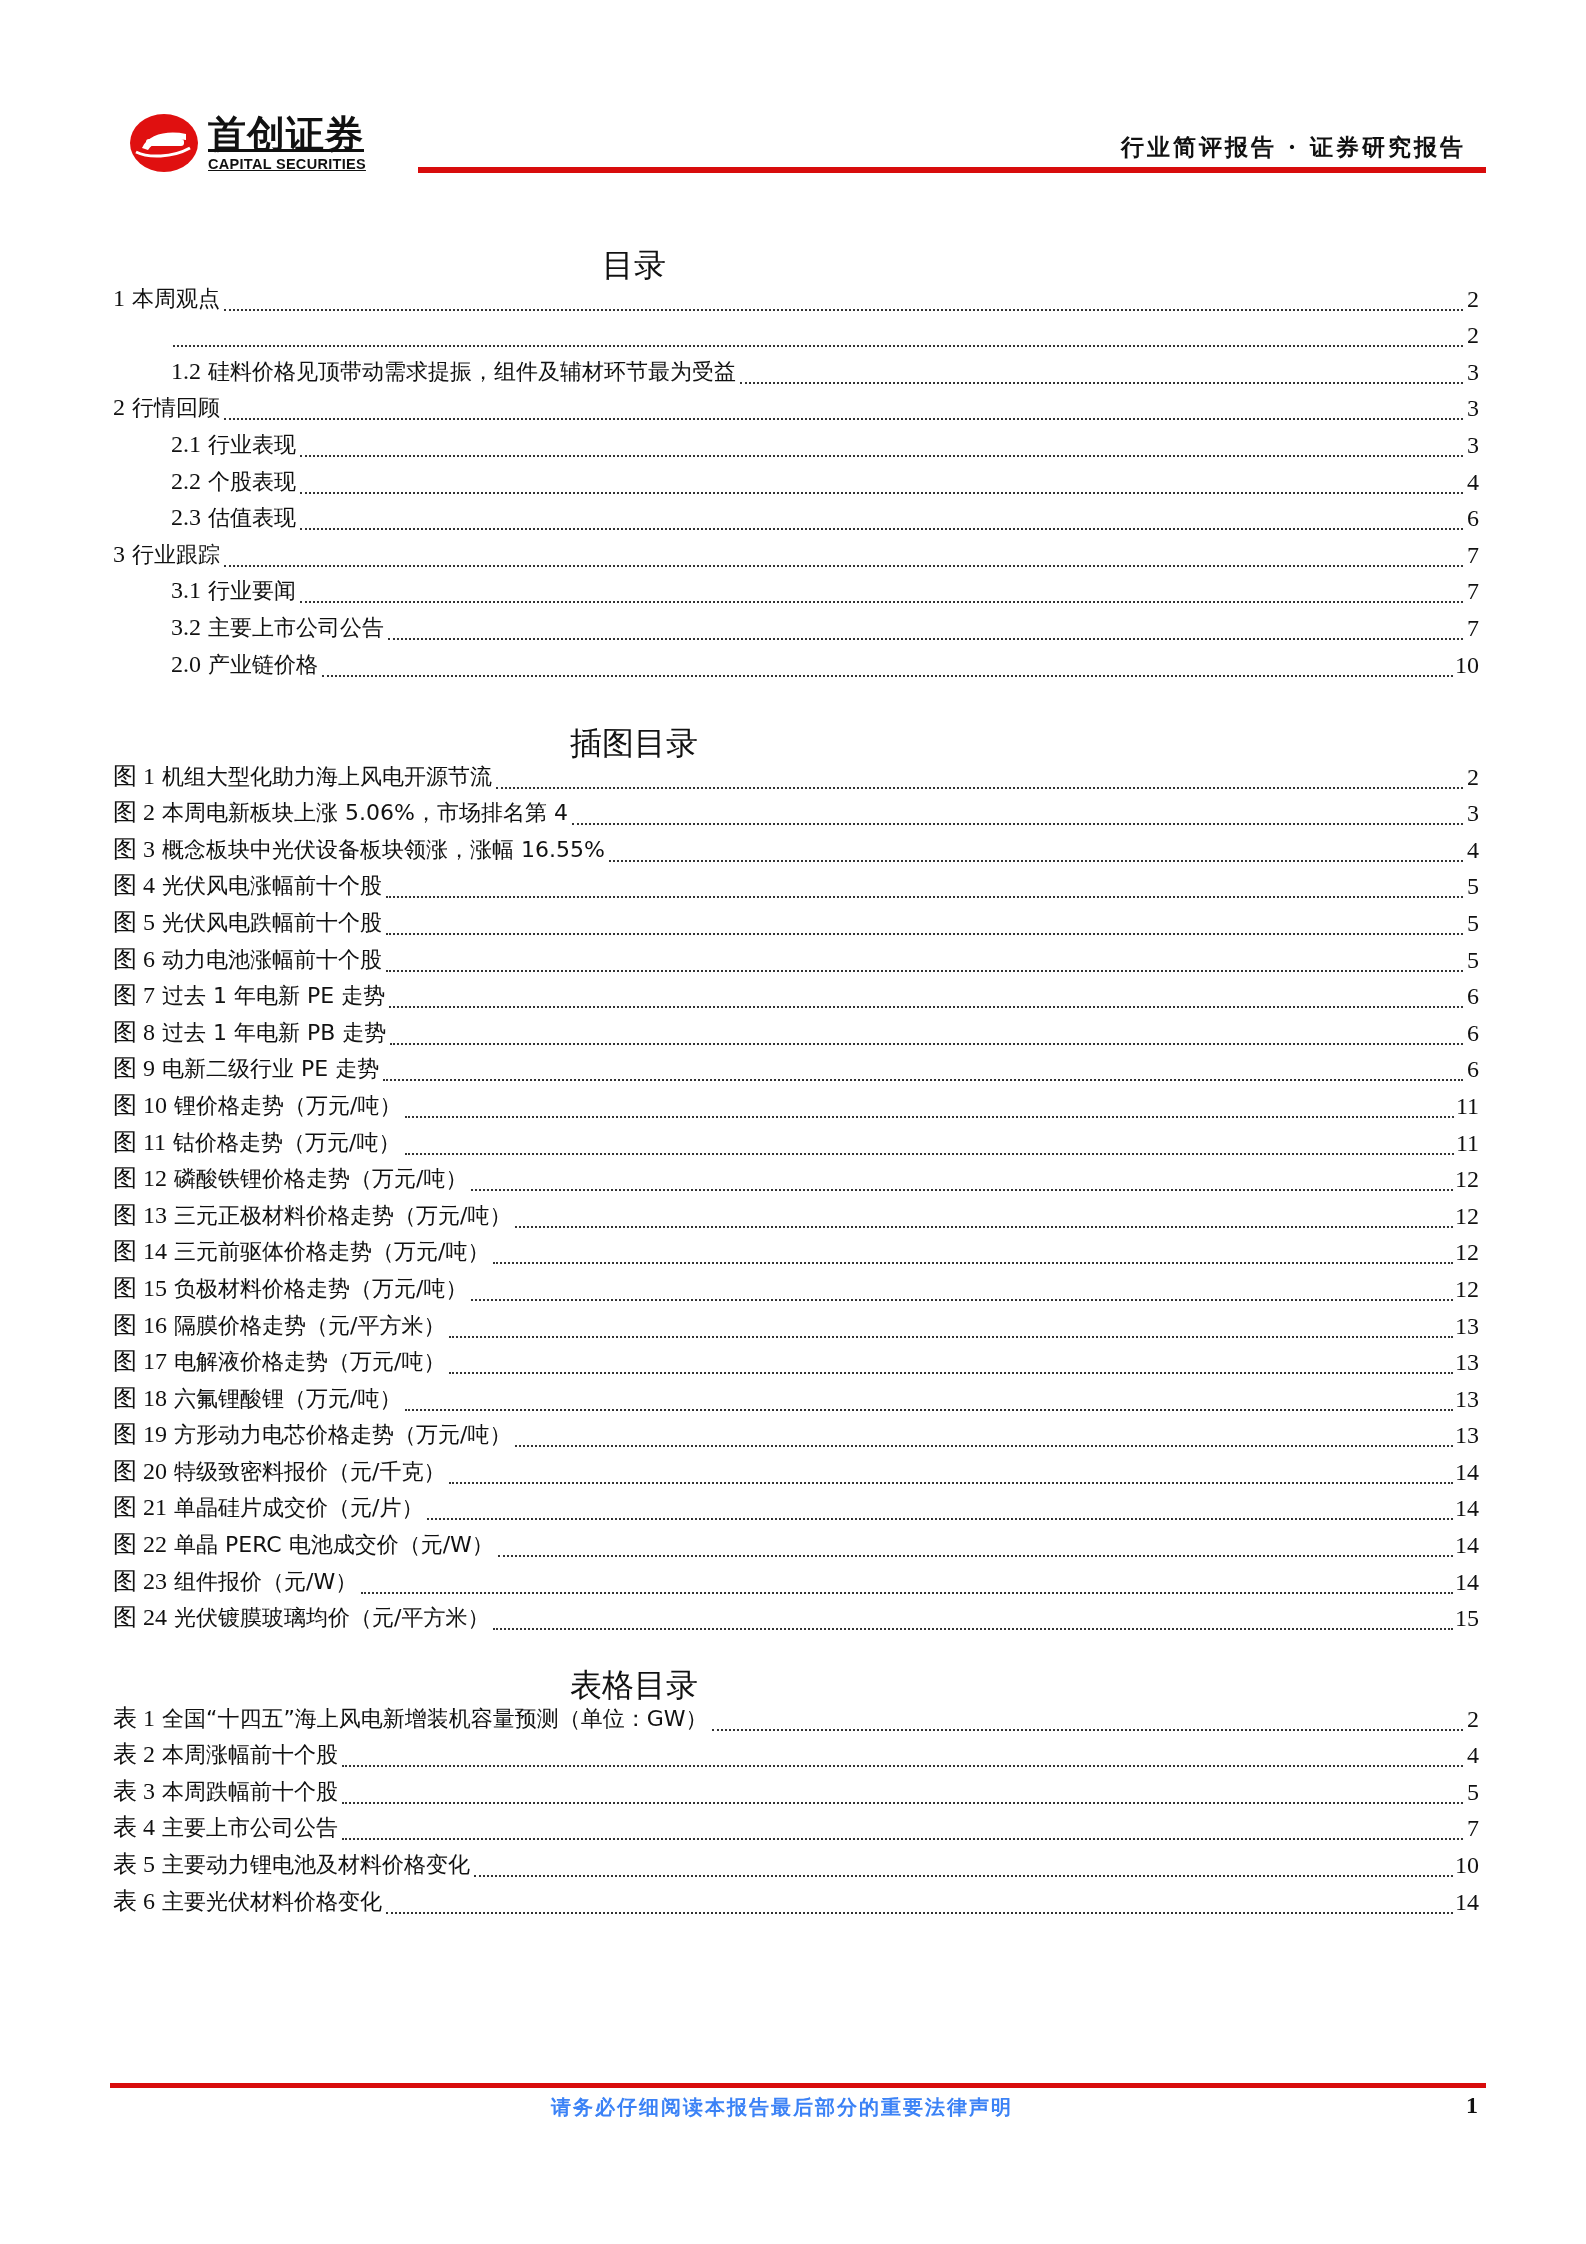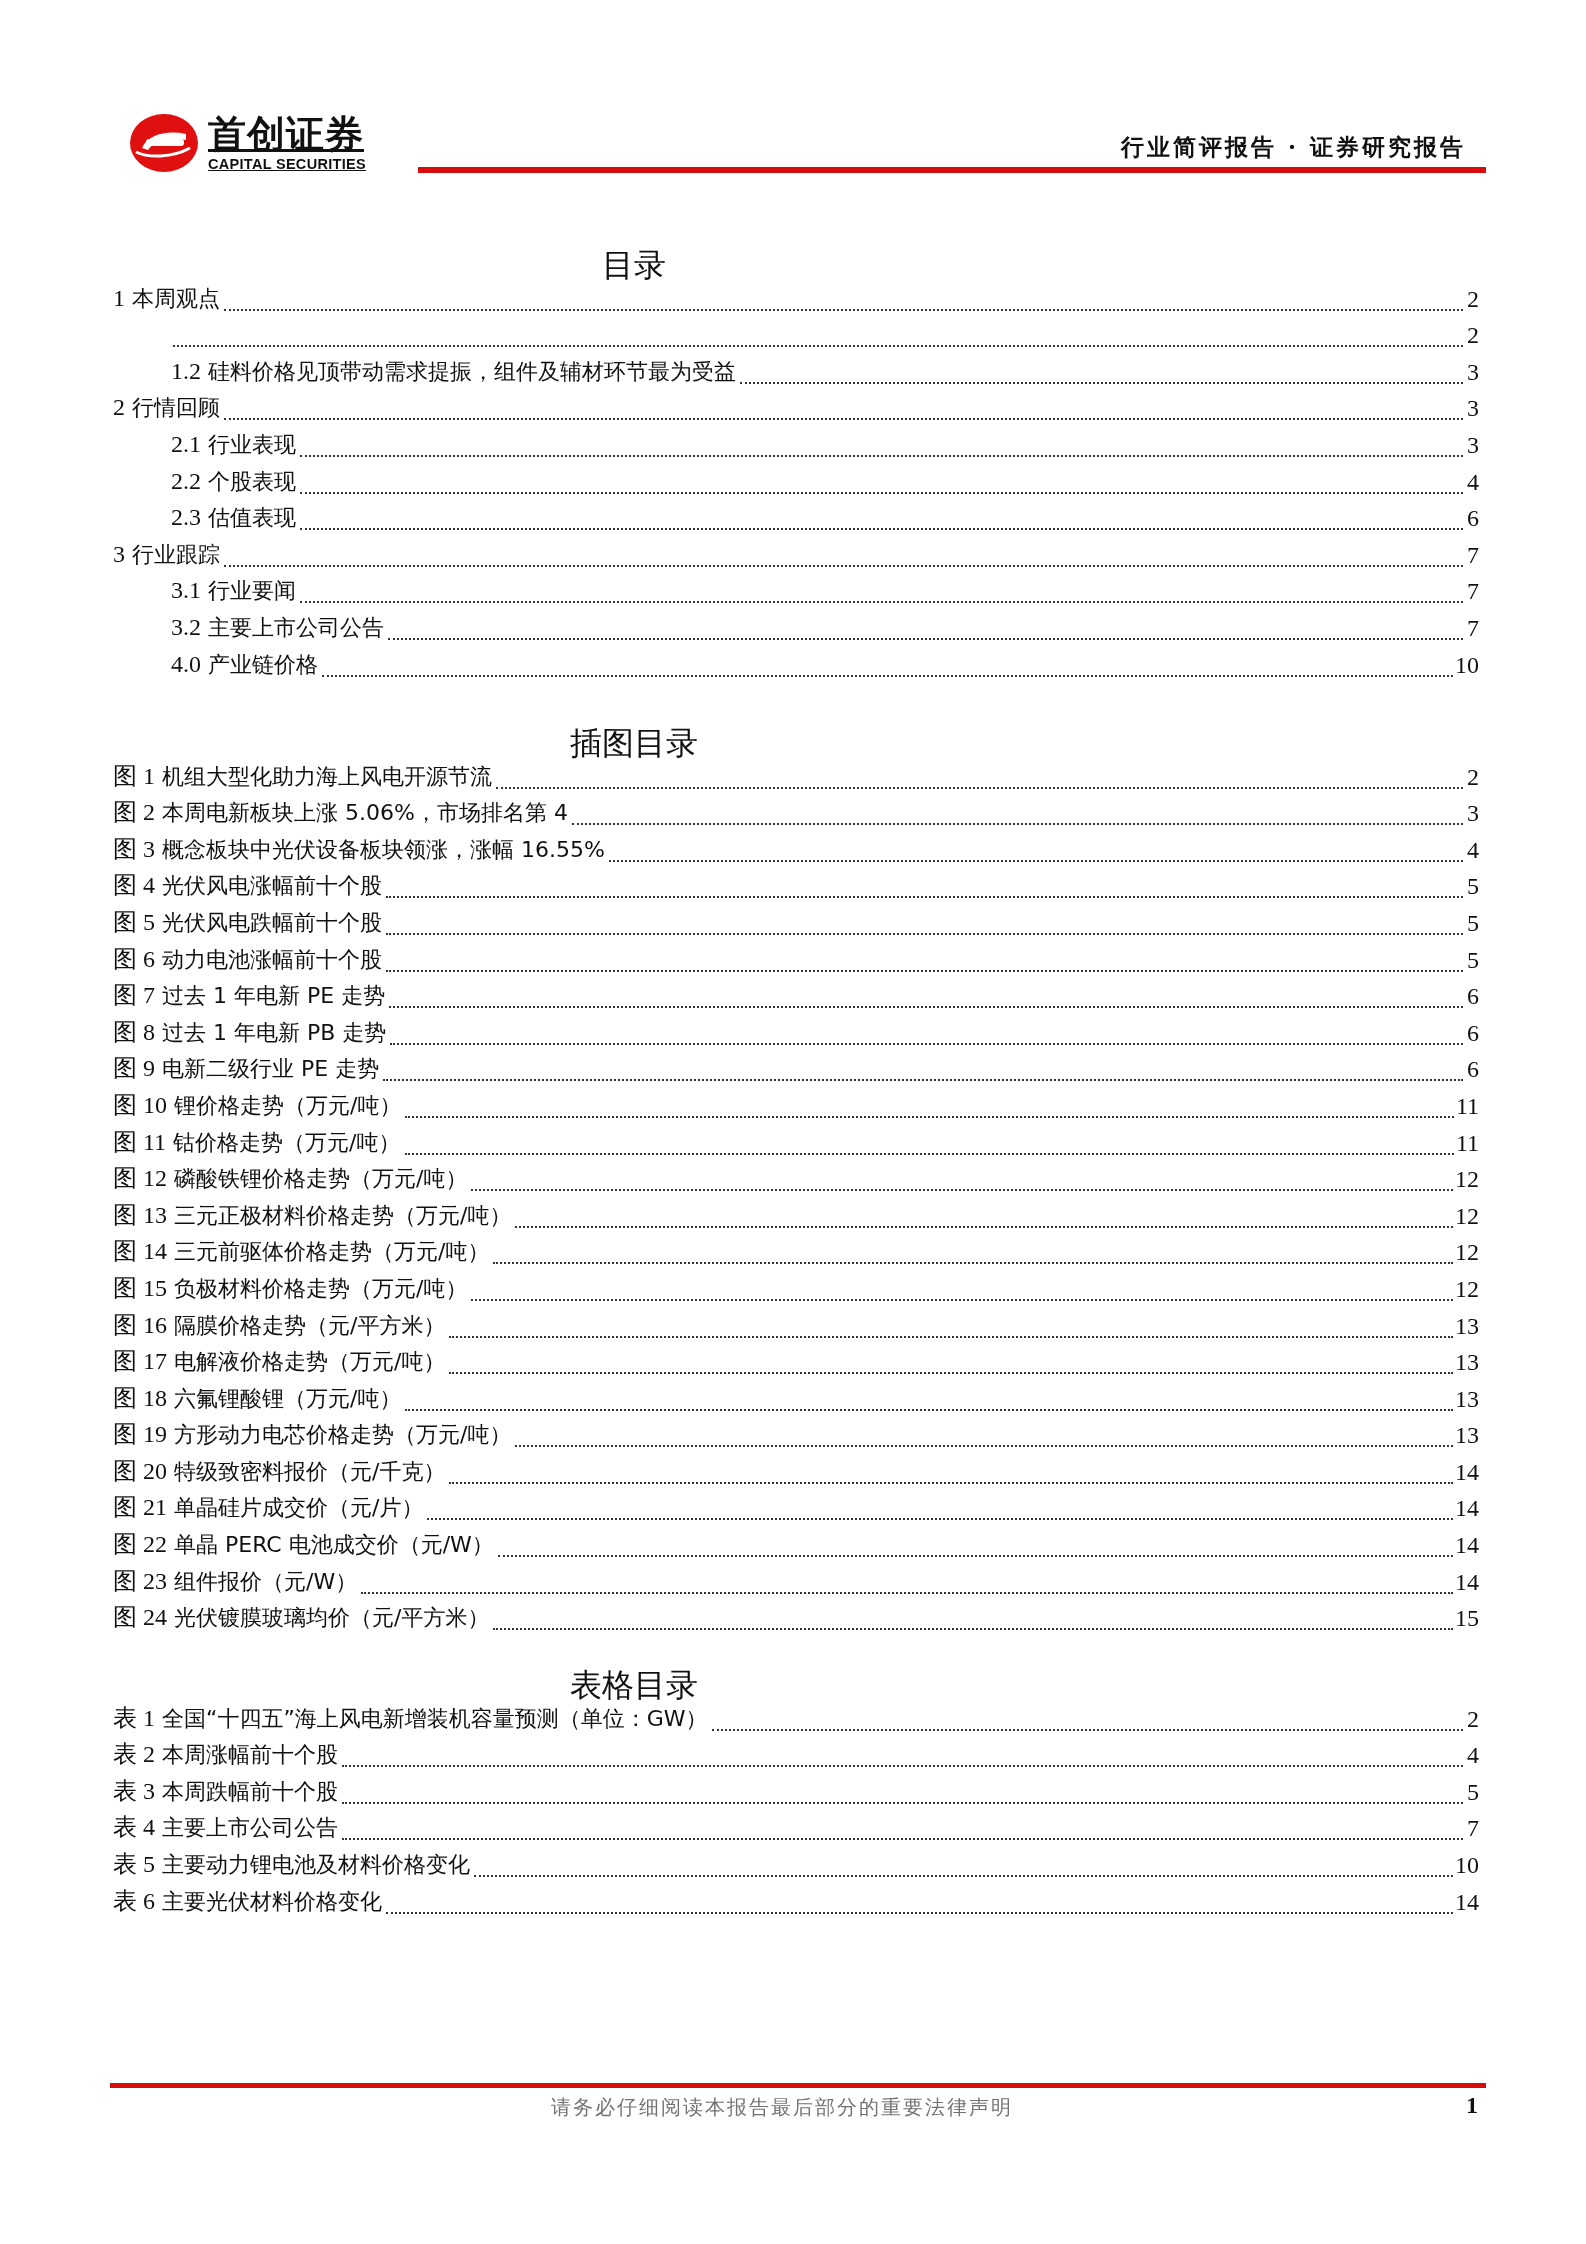--- a/index.html
+++ b/index.html
@@ -27,21 +27,21 @@
          font-size: 23px; line-height: 36px; }
   .row .label { white-space: nowrap; background: #fff; padding-right: 2px; font-family: "DejaVu Sans", sans-serif; font-size: 22px; }
   .row .label .num { font-family: "Liberation Serif", serif; font-size: 24px; }
   .row .leader { flex: 1; border-bottom: 2px dotted #333; margin: 0 2px 6px 2px; height: 0; }
   .row .page { font-family: "Liberation Serif", serif; font-size: 24px; min-width: 14px; text-align: right; }
   .row.lvl2 { padding-left: 58px; }
 
   
   .footer-rule { position: absolute; left: 110px; top: 2083px; width: 1376px; height: 5px; background: #d80c0c; }
   .footer-text { position: absolute; left: 0; width: 1564px; top: 2094px; text-align: center;
-                 font-family: "DejaVu Serif", serif; font-weight: normal; font-size: 20px; letter-spacing: 2px; color: #737373; }
+                 font-family: "DejaVu Serif", serif; font-weight: bold; font-size: 20px; letter-spacing: 2px; color: #3b82f6; }
   .footer-page { position: absolute; right: 108px; top: 2092px; font-family: "Liberation Serif", serif; font-weight: bold; font-size: 24px; }
 </style>
 </head>
 <body>
 
 <div class="header">
   <div class="logo">
     <svg class="logo-mark" viewBox="0 0 72 62">
       <ellipse cx="36" cy="31" rx="34" ry="29" fill="#e01010"></ellipse>
       <path d="M14 36 C 20 22, 40 18, 58 22 L 58 28 C 42 25, 26 28, 20 38 Z" fill="#ffffff"></path>
@@ -102,21 +102,21 @@
       <span class="label"><span class="num">3.1</span><span> </span><span>行业要闻</span></span>
       <span class="leader"></span>
       <span class="page">7</span>
     </div>
     <div class="row lvl2">
       <span class="label"><span class="num">3.2</span><span> </span><span>主要上市公司公告</span></span>
       <span class="leader"></span>
       <span class="page">7</span>
     </div>
     <div class="row lvl2">
-      <span class="label"><span class="num">4.0</span><span> </span><span>产业链价格</span></span>
+      <span class="label"><span class="num">2.0</span><span> </span><span>产业链价格</span></span>
       <span class="leader"></span>
       <span class="page">10</span>
     </div>
   </div>
 
 <div class="section-title" style="top:722px;">插图目录</div>
 <div class="toc" id="fig-list" style="top:758px;">
     <div class="row">
       <span class="label"><span class="num">图 1</span><span> </span><span>机组大型化助力海上风电开源节流</span></span>
       <span class="leader"></span>

